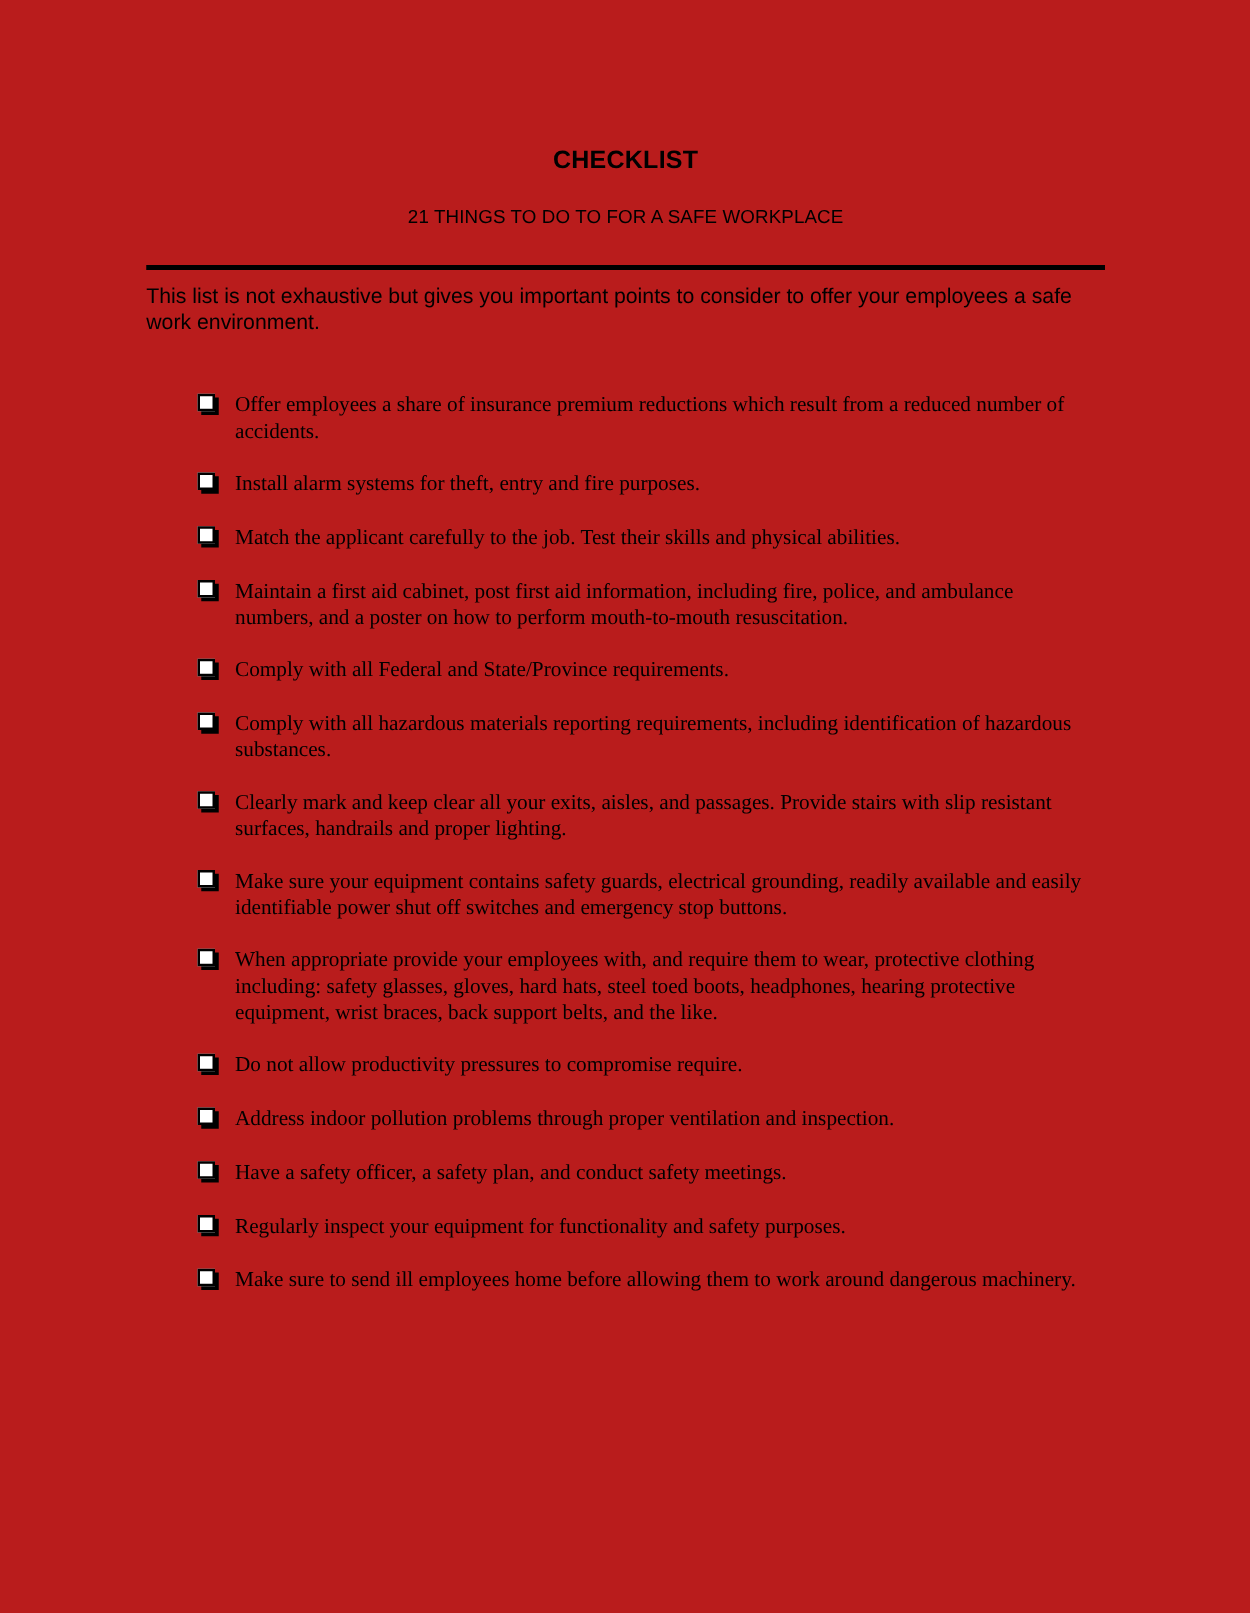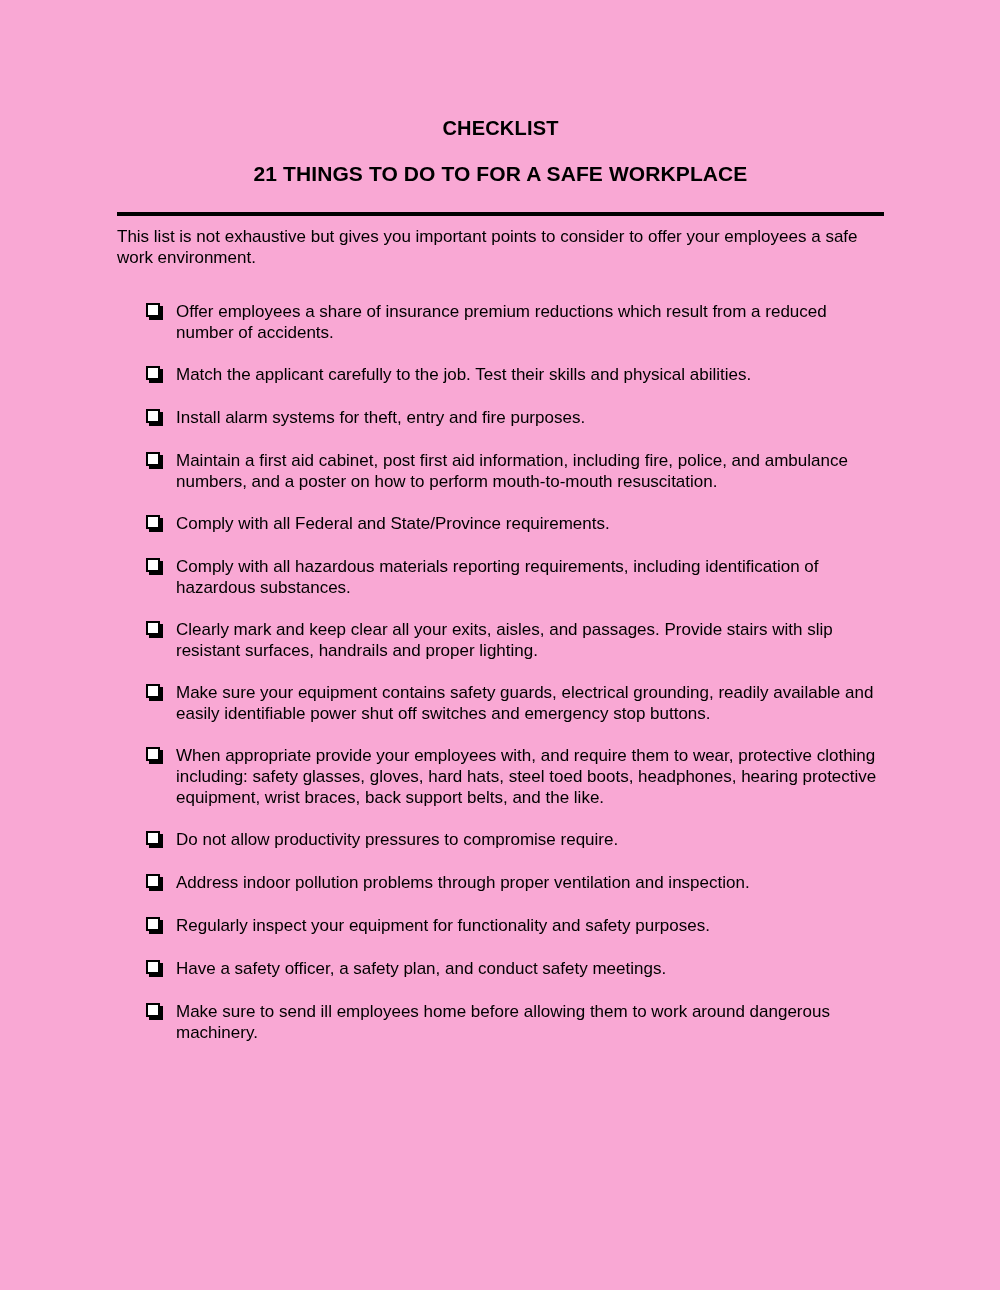--- a/index.html
+++ b/index.html
@@ -9,21 +9,21 @@
   }
   body {
     font-family: "Liberation Sans", sans-serif;
     color: #000000;
     -webkit-font-smoothing: antialiased;
   }
   .page {
     position: relative;
     width: 1000px;
     height: 1290px;
-    background: #f9a8d4;
+    background: #b91c1c;
     overflow: hidden;
     box-sizing: border-box;
   }
   .content {
     position: absolute;
     left: 117px;
     top: 0;
     width: 767px;
   }
 
@@ -32,22 +32,22 @@
     text-align: center;
     font-size: 20px;
     font-weight: bold;
     letter-spacing: 0.2px;
     margin: 0;
     padding-top: 116px;
     line-height: 24px;
   }
   .doc-subtitle {
     text-align: center;
-    font-size: 21px;
-    font-weight: bold;
+    font-size: 15px;
+    font-weight: normal;
     letter-spacing: 0.1px;
     margin: 0;
     padding-top: 22px;
     line-height: 24px;
   }
 
   
   .divider {
     margin-top: 26px;
     height: 4px;
@@ -61,23 +61,24 @@
     margin: 0;
     padding-top: 10px;
     font-size: 17px;
     line-height: 21px;
     text-align: left;
   }
 
   
   .checklist {
     list-style: none;
-    margin: 0;
+    margin: 12px;
     padding: 0;
     padding-top: 33px;
+    font-family: Liberation Serif, serif;
   }
   .check-item {
     position: relative;
     padding-left: 59px;
     margin-bottom: 21px;
     min-height: 22px;
   }
   .check-item:last-child {
     margin-bottom: 0;
   }
@@ -114,25 +115,25 @@
 
     <p class="intro">This list is not exhaustive but gives you important points to consider to offer your employees a safe work environment.</p>
 
     <ul class="checklist">
         <li class="check-item">
           <span class="checkbox"></span>
           <span class="check-text">Offer employees a share of insurance premium reductions which result from a reduced number of accidents.</span>
         </li>
         <li class="check-item">
           <span class="checkbox"></span>
-          <span class="check-text">Match the applicant carefully to the job. Test their skills and physical abilities.</span>
+          <span class="check-text">Install alarm systems for theft, entry and fire purposes.</span>
         </li>
         <li class="check-item">
           <span class="checkbox"></span>
-          <span class="check-text">Install alarm systems for theft, entry and fire purposes.</span>
+          <span class="check-text">Match the applicant carefully to the job. Test their skills and physical abilities.</span>
         </li>
         <li class="check-item">
           <span class="checkbox"></span>
           <span class="check-text">Maintain a first aid cabinet, post first aid information, including fire, police, and ambulance numbers, and a poster on how to perform mouth-to-mouth resuscitation.</span>
         </li>
         <li class="check-item">
           <span class="checkbox"></span>
           <span class="check-text">Comply with all Federal and State/Province requirements.</span>
         </li>
         <li class="check-item">
@@ -154,25 +155,25 @@
         <li class="check-item">
           <span class="checkbox"></span>
           <span class="check-text">Do not allow productivity pressures to compromise require.</span>
         </li>
         <li class="check-item">
           <span class="checkbox"></span>
           <span class="check-text">Address indoor pollution problems through proper ventilation and inspection.</span>
         </li>
         <li class="check-item">
           <span class="checkbox"></span>
-          <span class="check-text">Regularly inspect your equipment for functionality and safety purposes.</span>
+          <span class="check-text">Have a safety officer, a safety plan, and conduct safety meetings.</span>
         </li>
         <li class="check-item">
           <span class="checkbox"></span>
-          <span class="check-text">Have a safety officer, a safety plan, and conduct safety meetings.</span>
+          <span class="check-text">Regularly inspect your equipment for functionality and safety purposes.</span>
         </li>
         <li class="check-item">
           <span class="checkbox"></span>
           <span class="check-text">Make sure to send ill employees home before allowing them to work around dangerous machinery.</span>
         </li>
       </ul>
 
   </div>
 </div>
 

